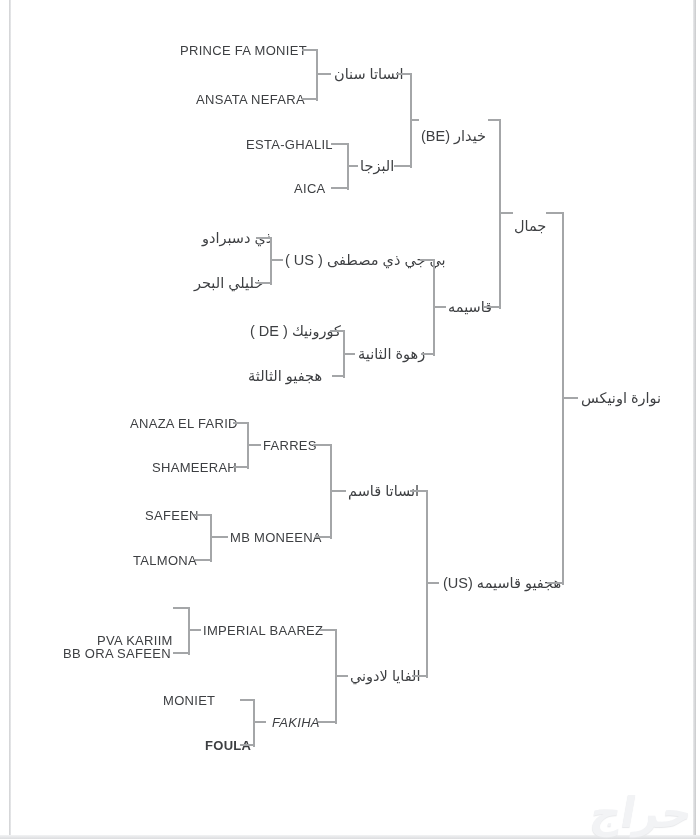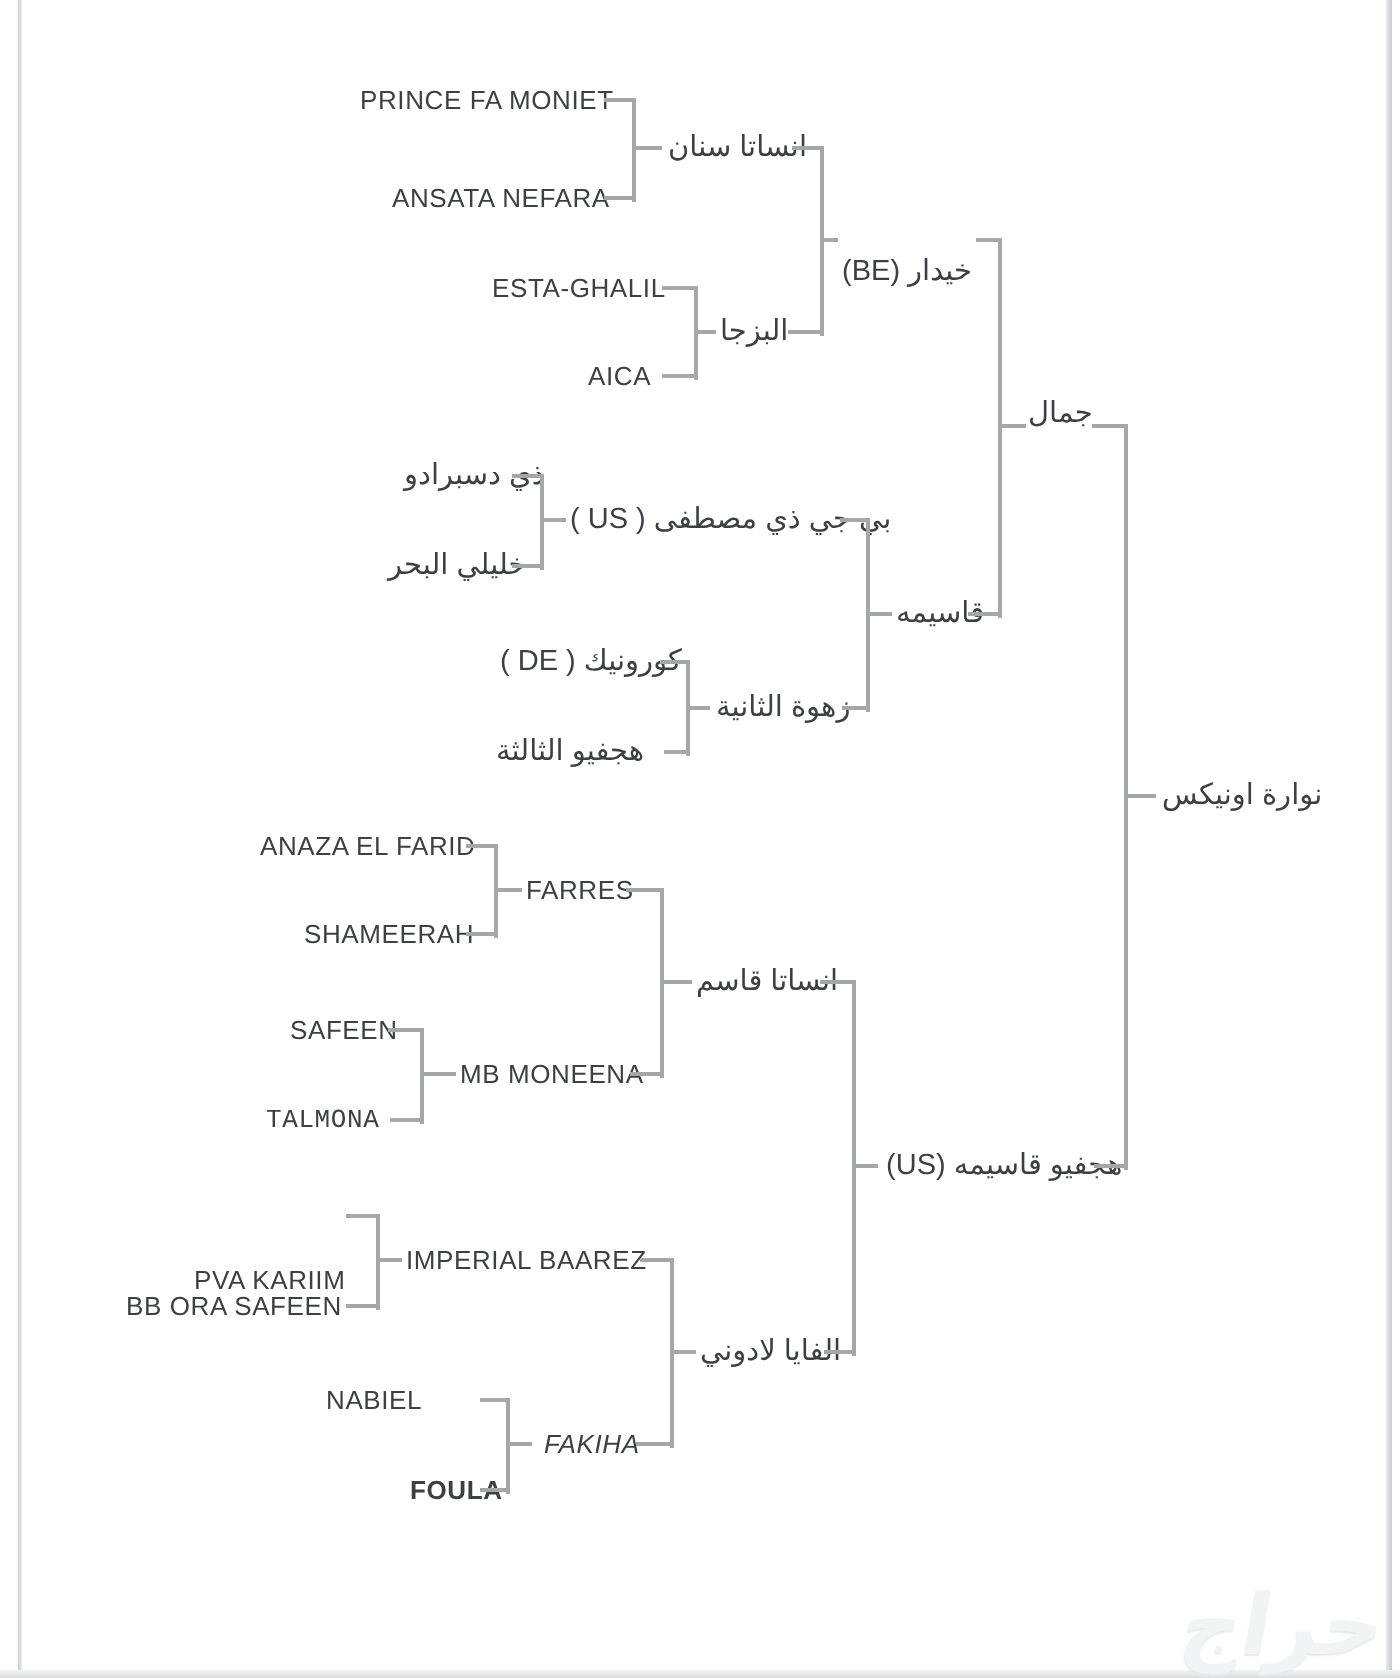--- a/index.html
+++ b/index.html
@@ -56,33 +56,33 @@
       <div class="node en" style="left: 294px; top: 188px;">AICA</div>
       <div class="node ar" style="left: 360px; top: 166px;">البزجا</div>
       <div class="node ar" style="left: 421px; top: 120px; margin-top: 16px;">خيدار (BE)</div>
       <div class="node ar" style="left: 202px; top: 238px;">ذي دسبرادو</div>
       <div class="node ar" style="left: 194px; top: 283px;">خليلي البحر</div>
       <div class="node ar" style="left: 285px; top: 260px;">بي جي ذي مصطفى ( US )</div>
       <div class="node ar" style="left: 250px; top: 331px;">كورونيك ( DE )</div>
       <div class="node ar" style="left: 248px; top: 376px;">هجفيو الثالثة</div>
       <div class="node ar" style="left: 358px; top: 354px;">زهوة الثانية</div>
       <div class="node ar" style="left: 448px; top: 307px;">قاسيمه</div>
-      <div class="node ar" style="left: 514px; top: 207px; text-align: center;">جمال</div>
+      <div class="node ar" style="left: 514px; top: 226px; text-align: center;">جمال</div>
       <div class="node ar" style="left: 581px; top: 398px;">نوارة اونيكس</div>
       <div class="node en" style="left: 130px; top: 423px;">ANAZA EL FARID</div>
       <div class="node en" style="left: 152px; top: 467px;">SHAMEERAH</div>
       <div class="node en" style="left: 263px; top: 445px;">FARRES</div>
       <div class="node en" style="left: 145px; top: 515px;">SAFEEN</div>
-      <div class="node en" style="left: 133px; top: 560px; font-family: Liberation Mono, monospace;">TALMONA</div>
+      <div class="node en" style="left: 133px; top: 560px;">TALMONA</div>
       <div class="node en" style="left: 230px; top: 537px;">MB MONEENA</div>
       <div class="node ar" style="left: 348px; top: 491px;">انساتا قاسم</div>
       <div class="node en" style="left: 97px; top: 640px;">PVA KARIIM</div>
       <div class="node en" style="left: 63px; top: 653px;">BB ORA SAFEEN</div>
       <div class="node en" style="left: 203px; top: 630px;">IMPERIAL BAAREZ</div>
-      <div class="node en" style="left: 163px; top: 700px;">NABIEL</div>
+      <div class="node en" style="left: 163px; top: 700px;">MONIET</div>
       <div class="node en" style="left: 205px; top: 745px; font-weight: bold;">FOULA</div>
       <div class="node en" style="left: 272px; top: 722px; font-style: italic;">FAKIHA</div>
       <div class="node ar" style="left: 350px; top: 676px;">الفايا لادوني</div>
       <div class="node ar" style="left: 443px; top: 583px;">هجفيو قاسيمه (US)</div>
       <div class="hline" style="left: 302px; top: 49.25px; width: 14px;"></div>
       <div class="hline" style="left: 302px; top: 98.25px; width: 14px;"></div>
       <div class="hline" style="left: 316px; top: 73.25px; width: 15px;"></div>
       <div class="hline" style="left: 396px; top: 73.25px; width: 14px;"></div>
       <div class="hline" style="left: 331px; top: 143.25px; width: 16px;"></div>
       <div class="hline" style="left: 331px; top: 187.25px; width: 16px;"></div>

